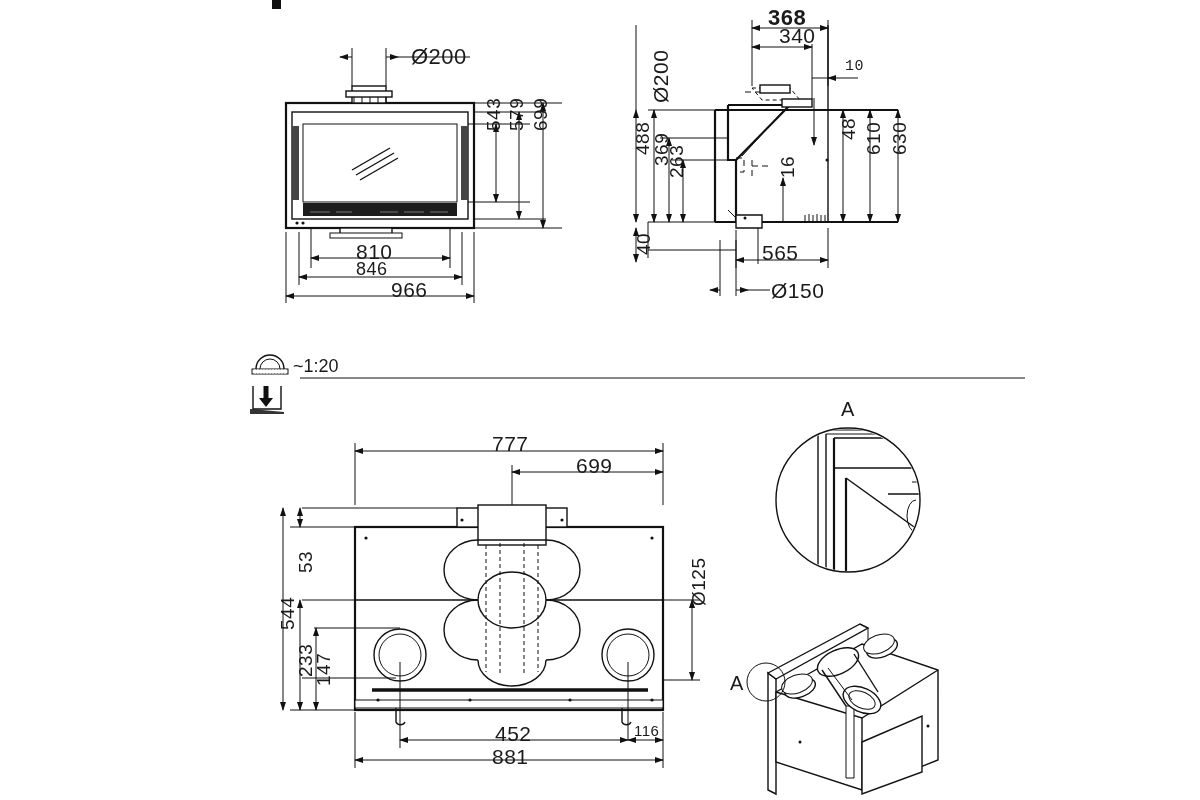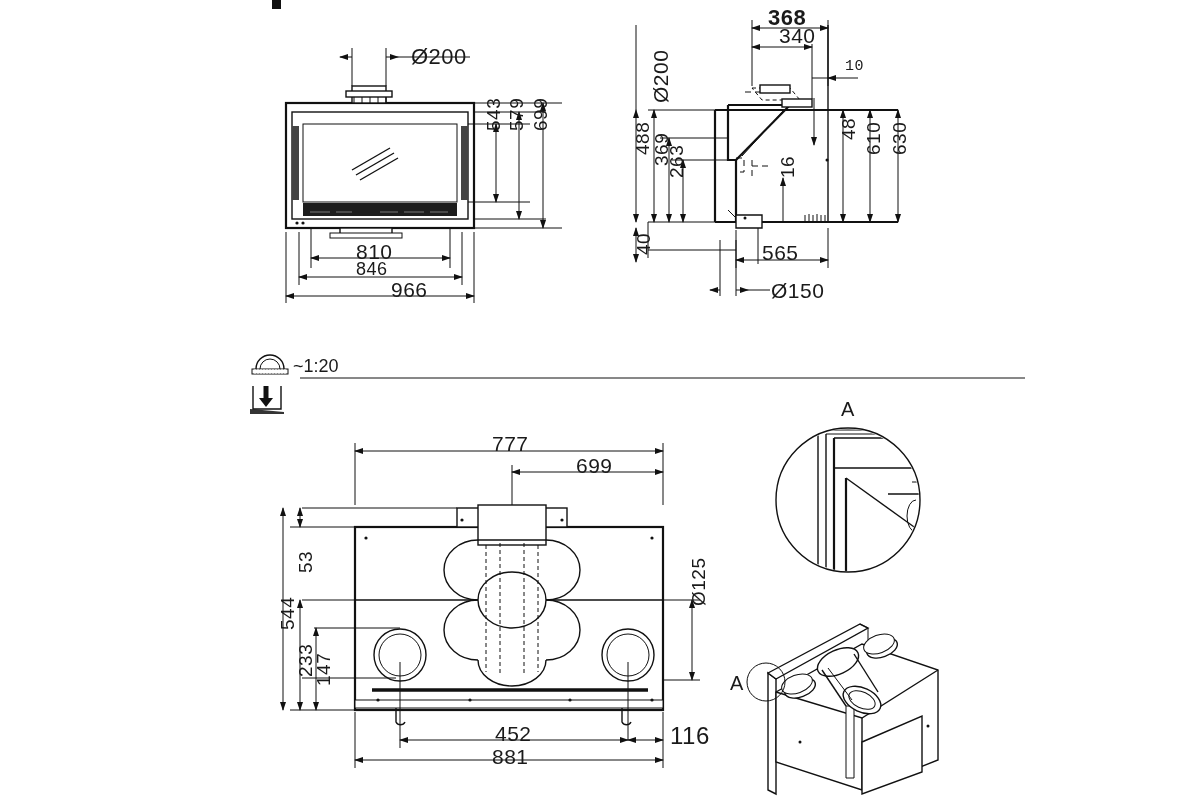--- a/index.html
+++ b/index.html
@@ -413,21 +413,21 @@
   <div style="position:absolute;left:313px;top:686px;transform:rotate(-90deg);transform-origin:left top;">
     <span class="dimtxt">147</span>
   </div>
   <div style="position:absolute;left:688px;top:606px;transform:rotate(-90deg);transform-origin:left top;">
     <span class="dimtxt">Ø125</span>
   </div>
   <div style="position:absolute;left:495px;top:722px;">
     <span class="dimtxt" style="font-size:21px;">452</span>
   </div>
   <div style="position:absolute;left:634px;top:722px;">
-    <span class="dimtxt" style="font-size:24px;margin-left:36px;">116</span>
+    <span class="dimtxt" style="font-size:15px;">116</span>
   </div>
   <div style="position:absolute;left:492px;top:745px;">
     <span class="dimtxt" style="font-size:21px;">881</span>
   </div>
 
   <div style="position:absolute;left:841px;top:398px;">
     <span class="lbl">A</span>
   </div>
   <div style="position:absolute;left:730px;top:672px;">
     <span class="lbl">A</span>

